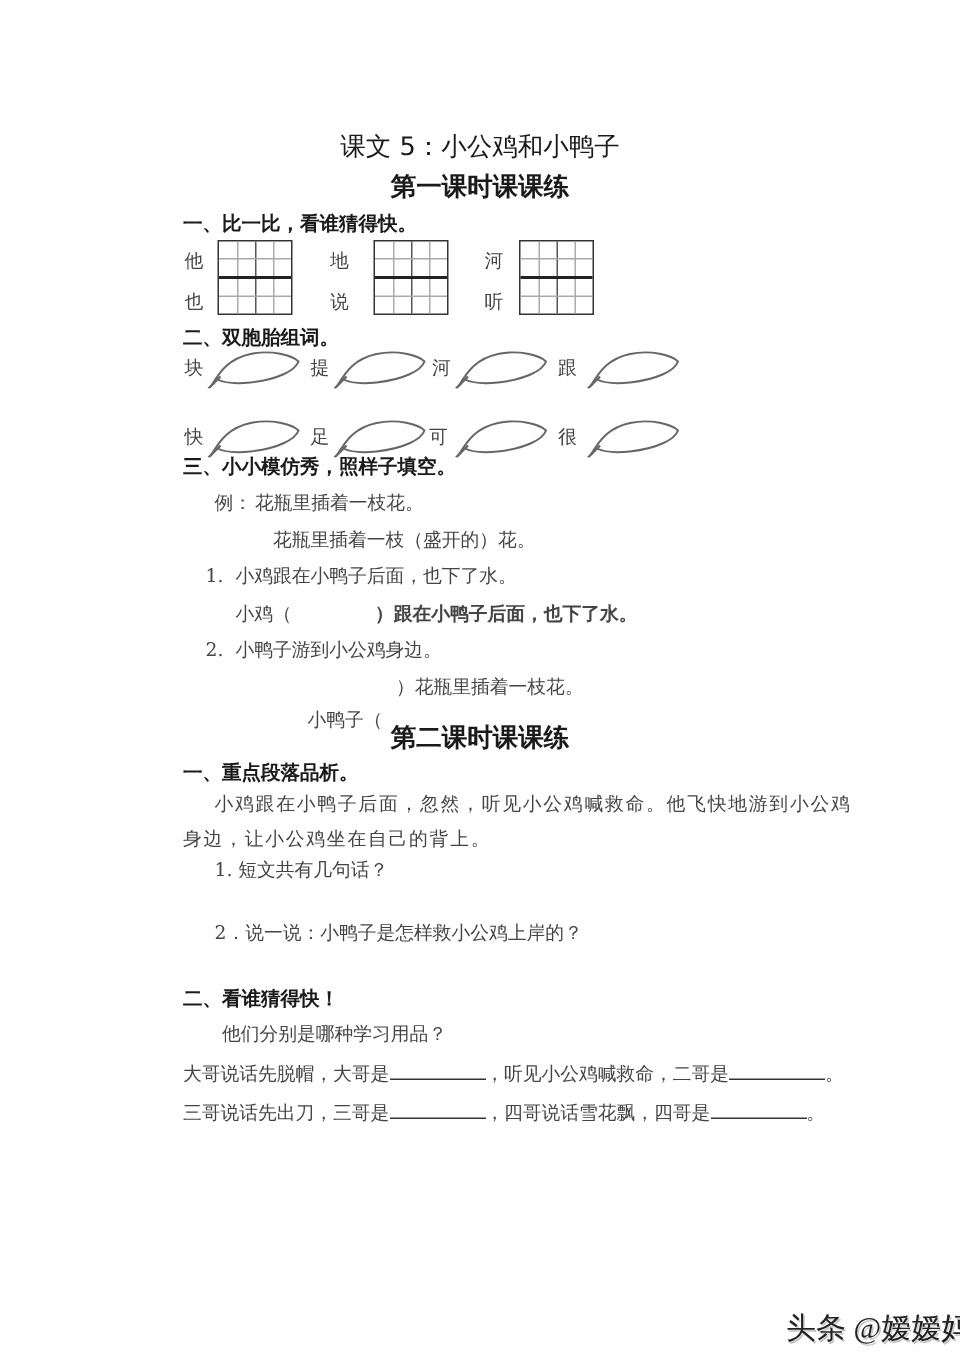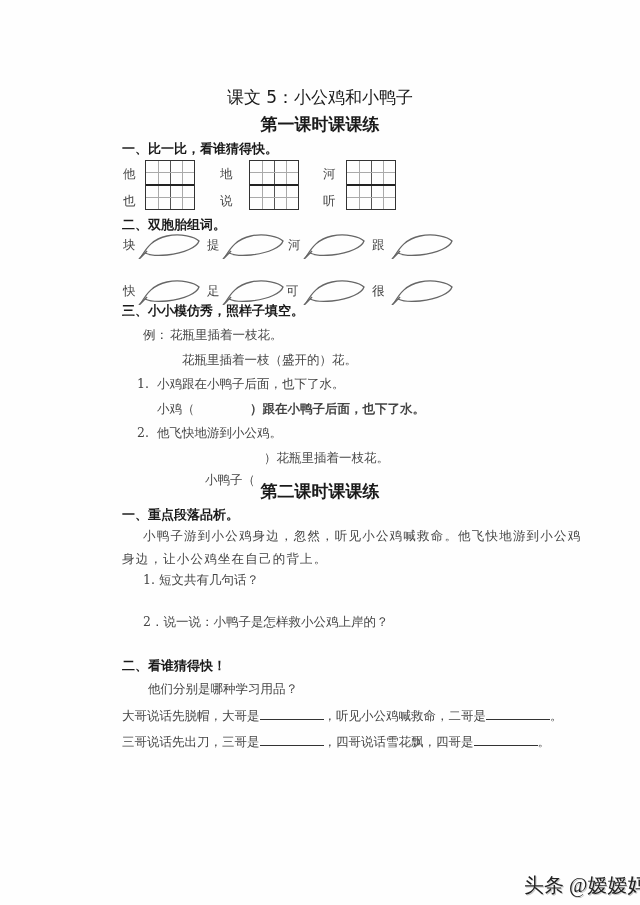--- a/index.html
+++ b/index.html
@@ -116,28 +116,28 @@
 <div class="abs serif txt" style="left:170px;top:327px;">花瓶里插着一枝花。</div>
 <div class="abs serif txt" style="left:170px;top:352px;margin-left:12px;">花瓶里插着一枝（盛开的）花。</div>
 
 <div class="abs serif txt" style="left:137px;top:376px;">1.</div>
 <div class="abs serif txt" style="left:157px;top:376px;">小鸡跟在小鸭子后面，也下了水。</div>
 <div class="abs serif txt" style="left:157px;top:401px;">小鸡（</div>
 <div class="abs" style="left:208px;top:399px;width:60px;height:18px;"></div>
 <div class="abs serif txt" style="left:250px;top:401px;font-weight:bold;">）跟在小鸭子后面，也下了水。</div>
 
 <div class="abs serif txt" style="left:137px;top:425px;">2.</div>
-<div class="abs serif txt" style="left:157px;top:425px;">他飞快地游到小公鸡。</div>
+<div class="abs serif txt" style="left:157px;top:425px;">小鸭子游到小公鸡身边。</div>
 <div class="abs serif txt" style="left:157px;top:472px;margin-left:48px;">小鸭子（</div>
 <div class="abs" style="left:222px;top:448px;width:60px;height:18px;"></div>
 <div class="abs serif txt" style="left:264px;top:450px;">）花瓶里插着一枝花。</div>
 
 <div class="abs sans title" style="left:0;width:640px;text-align:center;top:480px;font-weight:bold;">第二课时课课练</div>
 <div class="abs sans sec" style="left:122px;top:506px;text-align:right;">一、重点段落品析。</div>
-<div class="abs serif txt" style="left:143px;top:528px;letter-spacing:1.2px;">小鸭子游到小公鸡身边，忽然，听见小公鸡喊救命。他飞快地游到小公鸡</div>
+<div class="abs serif txt" style="left:143px;top:528px;letter-spacing:1.2px;">小鸡跟在小鸭子后面，忽然，听见小公鸡喊救命。他飞快地游到小公鸡</div>
 <div class="abs serif txt" style="left:122px;top:551px;letter-spacing:1.2px;">身边，让小公鸡坐在自己的背上。</div>
 <div class="abs serif txt" style="left:143px;top:572px;">1. 短文共有几句话？</div>
 <div class="abs serif txt" style="left:143px;top:614px;">2．说一说：小鸭子是怎样救小公鸡上岸的？</div>
 
 <div class="abs sans sec" style="left:122px;top:657px;">二、看谁猜得快！</div>
 <div class="abs serif txt" style="left:148px;top:681px;">他们分别是哪种学习用品？</div>
 
 <div class="abs serif txt" style="left:122px;top:707px;">
   <span>大哥说话先脱帽，大哥是</span><span class="blank"></span><span>，听见小公鸡喊救命，二哥是</span><span class="blank"></span><span>。</span>
 </div>

